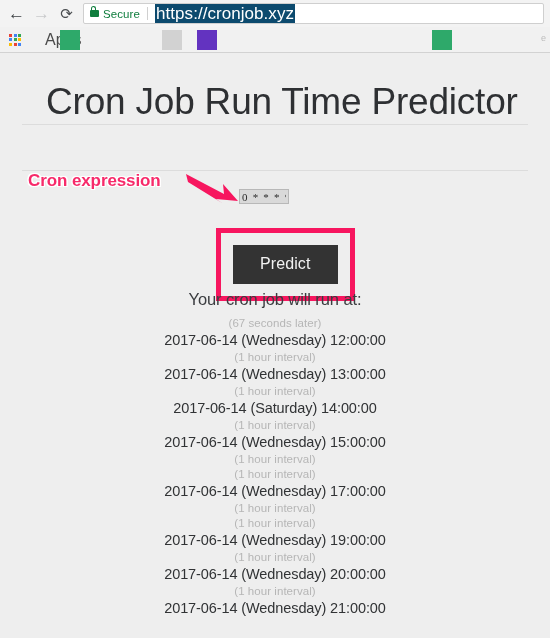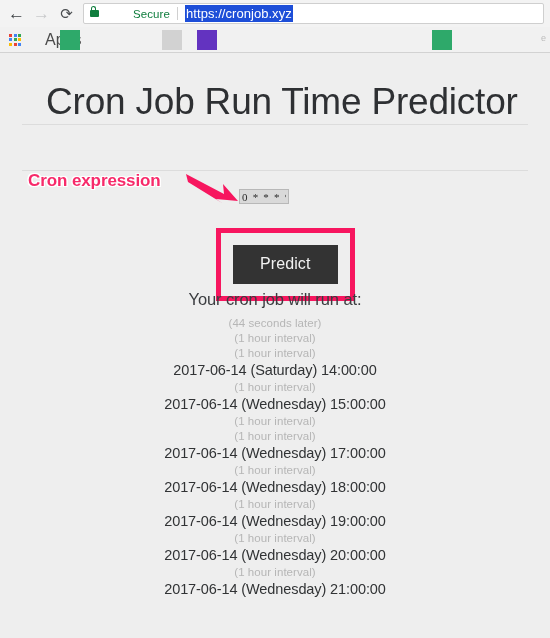--- a/index.html
+++ b/index.html
@@ -73,33 +73,32 @@
     border-bottom: none;
     border-radius: 3px 3px 0 0;
     top: -4px; left: 0.5px;
     box-sizing: border-box;
   }
   .secure-label {
     color: #0f7d3d;
     font-size: 11.5px;
     white-space: nowrap;
     letter-spacing: 0.1px;
-    margin-left: 30px;
   }
   .omni-divider {
     width: 1px;
     height: 13px;
     background: #d0d0d0;
     margin: 0 7px;
     flex: none;
   }
   .url-text {
-    font-size: 13px;
+    font-size: 17px;
     color: #ffffff;
-    background: #1d4ed8;
+    background: #0c4a6e;
     white-space: nowrap;
     letter-spacing: 0.05px;
     padding: 1px 1px 1px 1px;
   }
 
   .bookmarks-bar {
     height: 25px;
     background: #f1f1f1;
     display: flex;
     align-items: center;
@@ -323,31 +322,32 @@
     <polygon points="0,2 38,22 37,12 52,29 30,27 36,31 2,10" fill="#f7165f"></polygon>
   </svg>
 
   <div class="predict-wrap">
     <button class="predict-btn">Predict</button>
   </div>
 
   <div class="results-heading">Your cron job will run at:</div>
 
   <div class="results-list">
-      <div class="interval-note">(44 seconds later)</div>
-      <div class="interval-note">(1 hour interval)</div>
+      <div class="interval-note">(67 seconds later)</div>
+      <div class="run-time">2017-06-14 (Wednesday) 12:00:00</div>
+      <div class="interval-note">(1 hour interval)</div>
+      <div class="run-time">2017-06-14 (Wednesday) 13:00:00</div>
       <div class="interval-note">(1 hour interval)</div>
       <div class="run-time">2017-06-14 (Saturday) 14:00:00</div>
       <div class="interval-note">(1 hour interval)</div>
       <div class="run-time">2017-06-14 (Wednesday) 15:00:00</div>
       <div class="interval-note">(1 hour interval)</div>
       <div class="interval-note">(1 hour interval)</div>
       <div class="run-time">2017-06-14 (Wednesday) 17:00:00</div>
       <div class="interval-note">(1 hour interval)</div>
-      <div class="run-time">2017-06-14 (Wednesday) 18:00:00</div>
       <div class="interval-note">(1 hour interval)</div>
       <div class="run-time">2017-06-14 (Wednesday) 19:00:00</div>
       <div class="interval-note">(1 hour interval)</div>
       <div class="run-time">2017-06-14 (Wednesday) 20:00:00</div>
       <div class="interval-note">(1 hour interval)</div>
       <div class="run-time">2017-06-14 (Wednesday) 21:00:00</div>
     </div>
 </div>
 
 </body></html>

